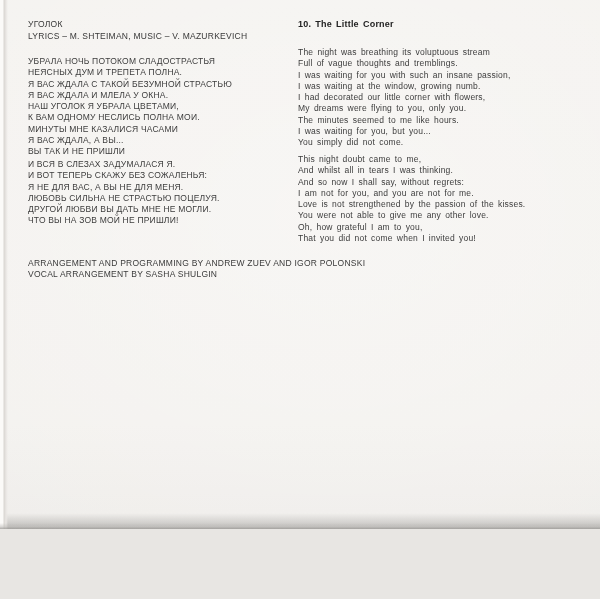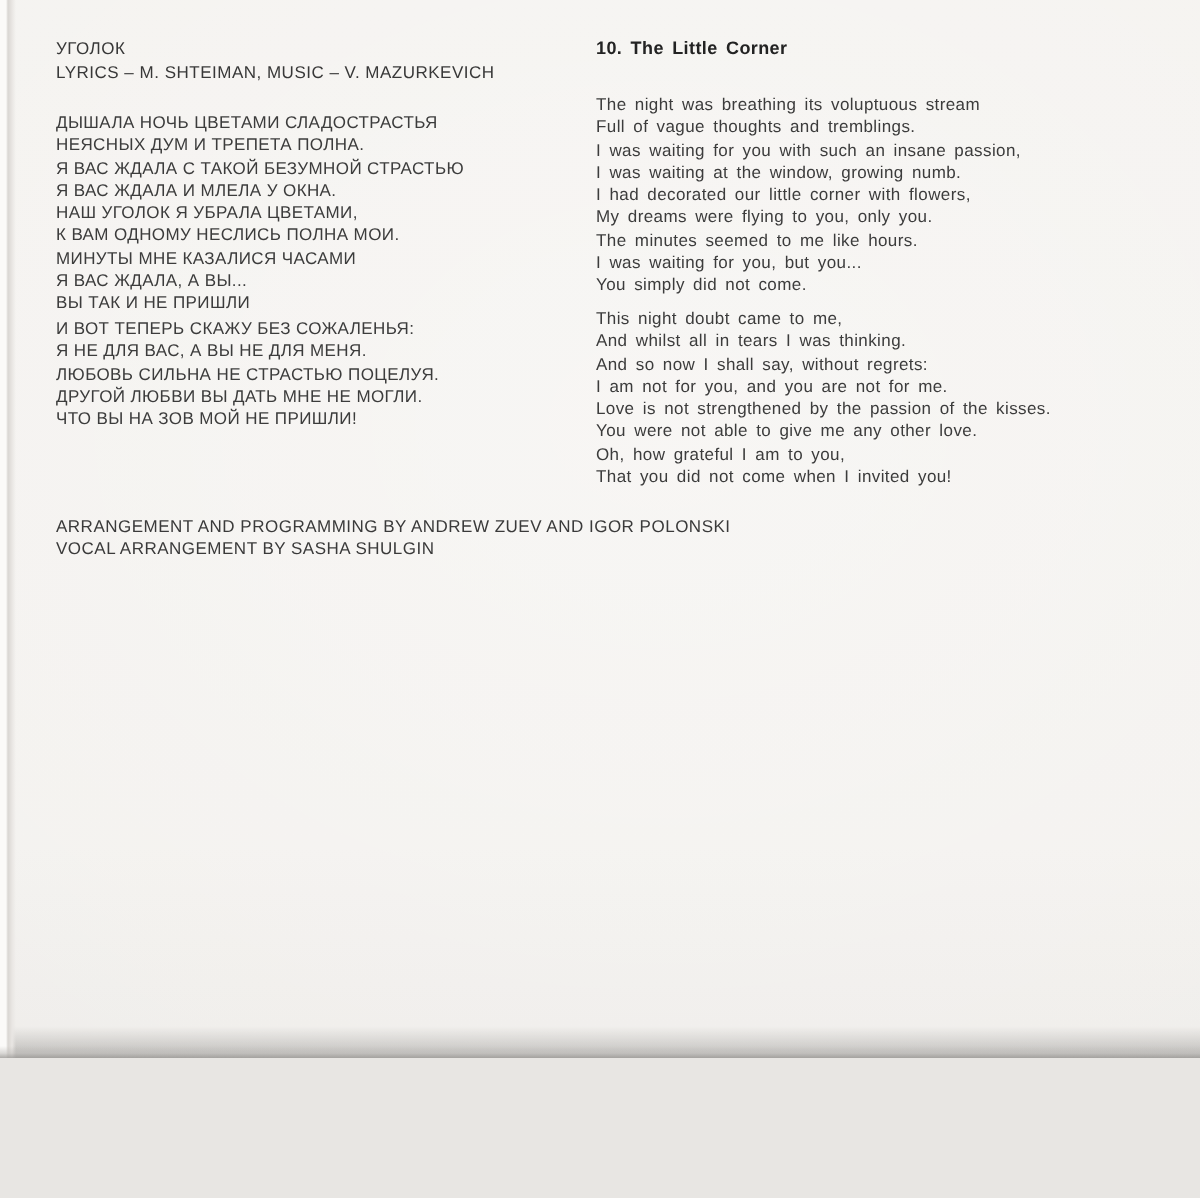--- a/index.html
+++ b/index.html
@@ -97,32 +97,33 @@
 <div class="scan-page">
 
   <div class="edge-left"></div>
 
   <div class="col-left ru-header">
     <div>УГОЛОК</div>
     <div>LYRICS – M. SHTEIMAN, MUSIC – V. MAZURKEVICH</div>
   </div>
 
   <div class="col-left stanza ru-stanza-1">
-      <div>ДЫШАЛА НОЧЬ ЦВЕТАМИ СЛАДОСТРАСТЬЯ</div>
+      <div>УБРАЛА НОЧЬ ПОТОКОМ СЛАДОСТРАСТЬЯ</div>
       <div>НЕЯСНЫХ ДУМ И ТРЕПЕТА ПОЛНА.</div>
       <div>Я ВАС ЖДАЛА С ТАКОЙ БЕЗУМНОЙ СТРАСТЬЮ</div>
       <div>Я ВАС ЖДАЛА И МЛЕЛА У ОКНА.</div>
       <div>НАШ УГОЛОК Я УБРАЛА ЦВЕТАМИ,</div>
       <div>К ВАМ ОДНОМУ НЕСЛИСЬ ПОЛНА МОИ.</div>
       <div>МИНУТЫ МНЕ КАЗАЛИСЯ ЧАСАМИ</div>
       <div>Я ВАС ЖДАЛА, А ВЫ...</div>
       <div>ВЫ ТАК И НЕ ПРИШЛИ</div>
     </div>
 
   <div class="col-left stanza ru-stanza-2">
+      <div>И ВСЯ В СЛЕЗАХ ЗАДУМАЛАСЯ Я.</div>
       <div>И ВОТ ТЕПЕРЬ СКАЖУ БЕЗ СОЖАЛЕНЬЯ:</div>
       <div>Я НЕ ДЛЯ ВАС, А ВЫ НЕ ДЛЯ МЕНЯ.</div>
       <div>ЛЮБОВЬ СИЛЬНА НЕ СТРАСТЬЮ ПОЦЕЛУЯ.</div>
       <div>ДРУГОЙ ЛЮБВИ ВЫ ДАТЬ МНЕ НЕ МОГЛИ.</div>
       <div>ЧТО ВЫ НА ЗОВ МОЙ НЕ ПРИШЛИ!</div>
     </div>
 
   <div class="col-left ru-credits">
       <div>ARRANGEMENT AND PROGRAMMING BY ANDREW ZUEV AND IGOR POLONSKI</div>
       <div>VOCAL ARRANGEMENT BY SASHA SHULGIN</div>

